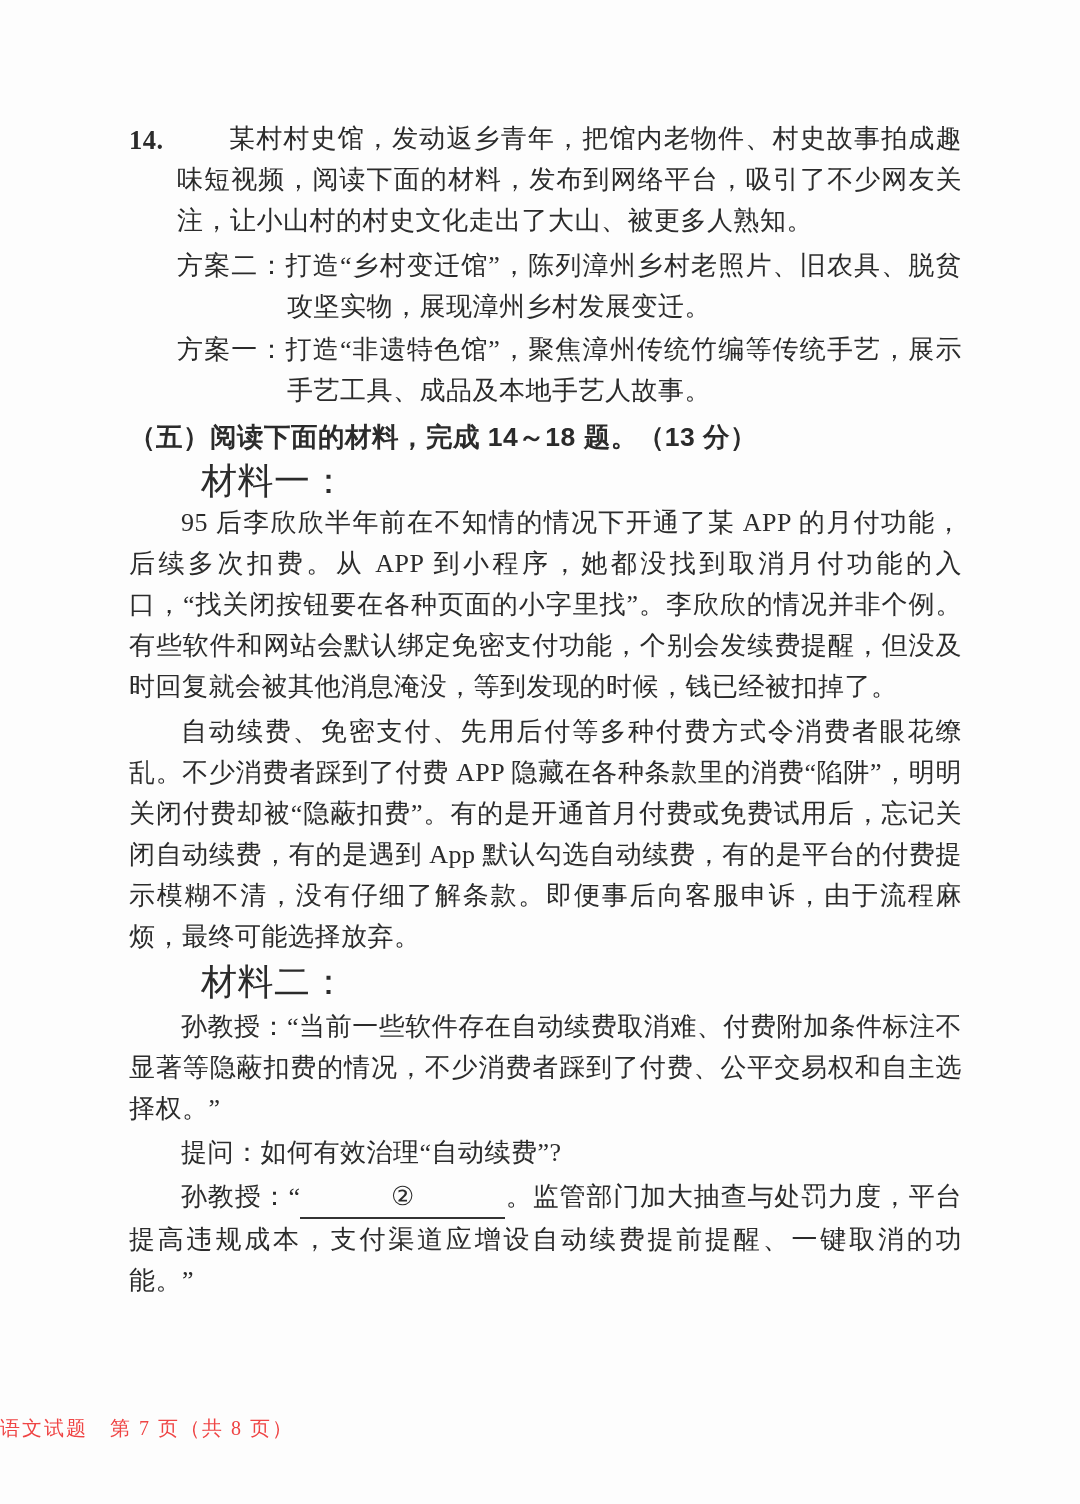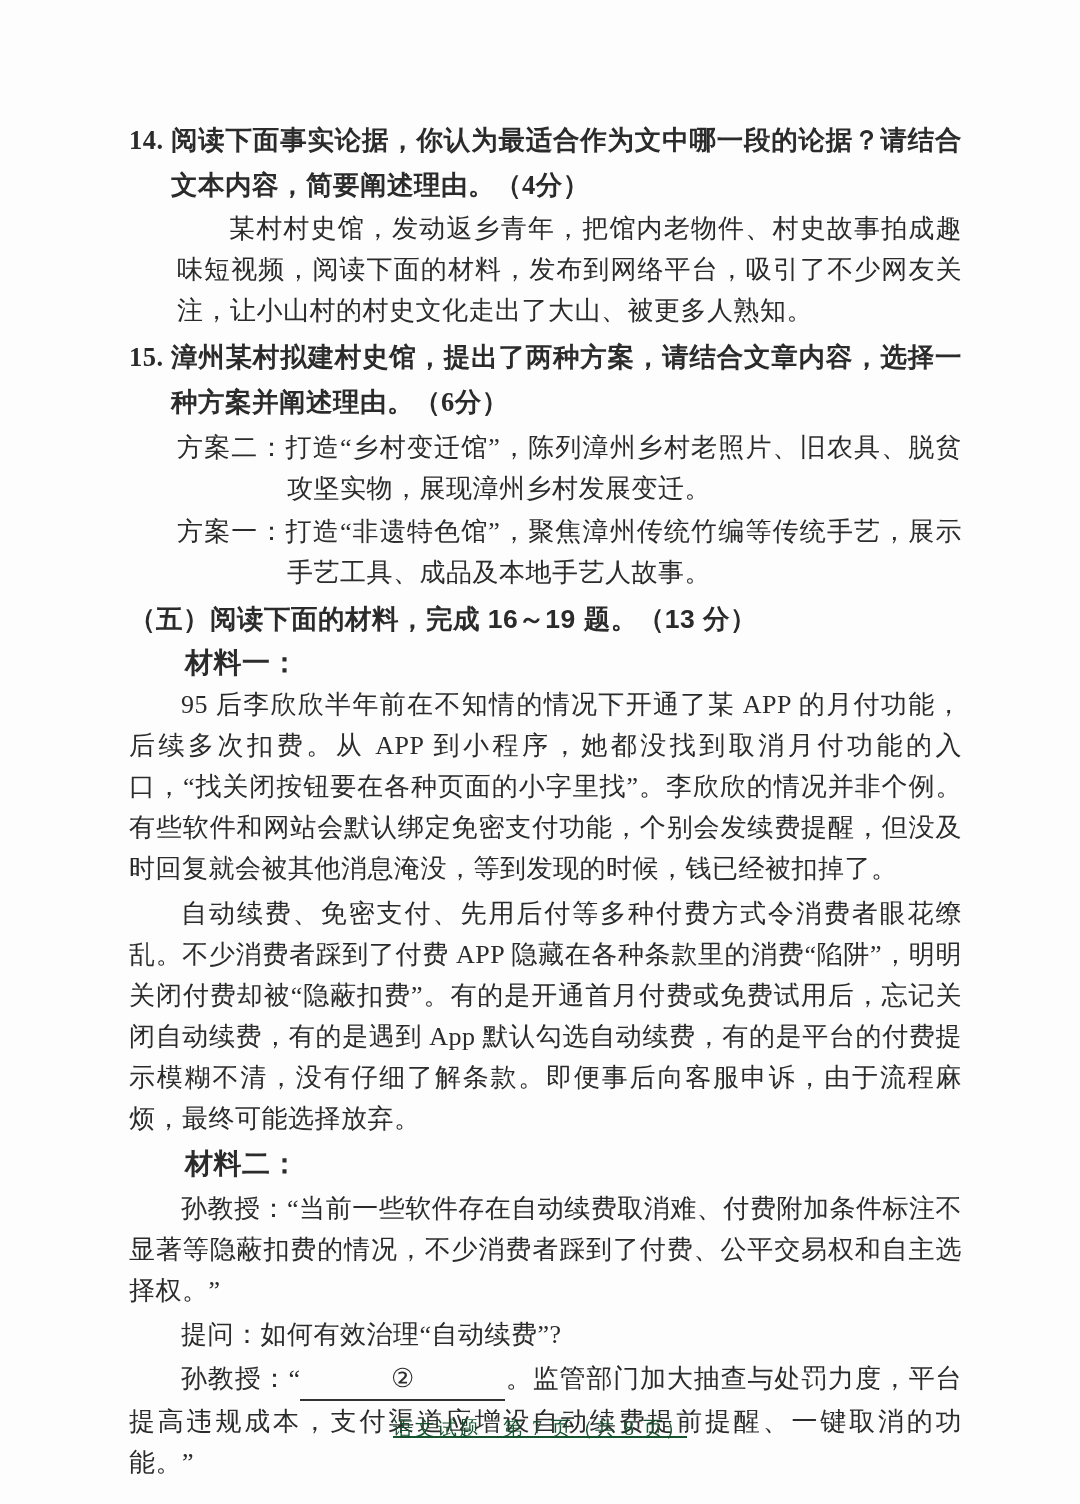--- a/index.html
+++ b/index.html
@@ -59,75 +59,70 @@
   .heading {
     font-family: "Liberation Sans", "DejaVu Sans", sans-serif;
     font-weight: bold;
     font-size: 26.5px;
     line-height: 45px;
     margin-top: 4px;
     letter-spacing: 0.5px;
   }
   .material-label {
     font-family: "Liberation Sans", "DejaVu Sans", sans-serif;
-    font-weight: bold;
-    font-size: 28px;
+    font-weight: normal;
+    font-size: 36px;
     line-height: 42px;
     text-indent: 2em;
     letter-spacing: 0.5px;
   }
   .indent { text-indent: 2em; }
   .dialog { margin-top: 3px; }
   .blank {
     display: inline-block;
     min-width: 205px;
     border-bottom: 2px solid #333333;
     text-align: center;
     text-indent: 0;
     font-size: 26px;
   }
   .footer {
     position: absolute;
     left: 0;
     right: 0;
     bottom: 62px;
-    text-align: center;
     font-size: 20px;
     letter-spacing: 2px;
-    color: #14532d;
-    text-decoration: underline;
+    color: #ef4444;
   }
   .gap-s { margin-top: 4px; }
 </style>
 </head>
 <body>
 
 <div class="page">
 
   <section>
     <p class="stem">
-      <span class="qnum">14.</span><span>阅读下面事实论据，你认为最适合作为文中哪一段的论据？请结合文本内容，简要阐述理由。（4分）</span>
+      <span class="qnum">14.</span>
     </p>
     <p class="txt quote">某村村史馆，发动返乡青年，把馆内老物件、村史故事拍成趣味短视频，阅读下面的材料，发布到网络平台，吸引了不少网友关注，让小山村的村史文化走出了大山、被更多人熟知。</p>
   </section>
 
   <section class="gap-s">
-    <p class="stem">
-      <span class="qnum">15.</span><span>漳州某村拟建村史馆，提出了两种方案，请结合文章内容，选择一种方案并阐述理由。（6分）</span>
-    </p>
     <p class="txt plan">
       <span>方案二：</span><span>打造“乡村变迁馆”，陈列漳州乡村老照片、旧农具、脱贫攻坚实物，展现漳州乡村发展变迁。</span>
     </p>
     <p class="txt plan">
       <span>方案一：</span><span>打造“非遗特色馆”，聚焦漳州传统竹编等传统手艺，展示手艺工具、成品及本地手艺人故事。</span>
     </p>
   </section>
 
   <section>
-    <p class="heading">（五）阅读下面的材料，完成 16～19 题。（13 分）</p>
+    <p class="heading">（五）阅读下面的材料，完成 14～18 题。（13 分）</p>
 
     <p class="material-label">材料一：</p>
     <p class="txt indent">95 后李欣欣半年前在不知情的情况下开通了某 APP 的月付功能，后续多次扣费。从 APP 到小程序，她都没找到取消月付功能的入口，“找关闭按钮要在各种页面的小字里找”。李欣欣的情况并非个例。有些软件和网站会默认绑定免密支付功能，个别会发续费提醒，但没及时回复就会被其他消息淹没，等到发现的时候，钱已经被扣掉了。</p>
     <p class="txt indent gap-s">自动续费、免密支付、先用后付等多种付费方式令消费者眼花缭乱。不少消费者踩到了付费 APP 隐藏在各种条款里的消费“陷阱”，明明关闭付费却被“隐蔽扣费”。有的是开通首月付费或免费试用后，忘记关闭自动续费，有的是遇到 App 默认勾选自动续费，有的是平台的付费提示模糊不清，没有仔细了解条款。即便事后向客服申诉，由于流程麻烦，最终可能选择放弃。</p>
 
     <p class="material-label gap-s">材料二：</p>
 
 
     <p class="txt indent dialog">孙教授：“当前一些软件存在自动续费取消难、付费附加条件标注不显著等隐蔽扣费的情况，不少消费者踩到了付费、公平交易权和自主选择权。”</p>
 

